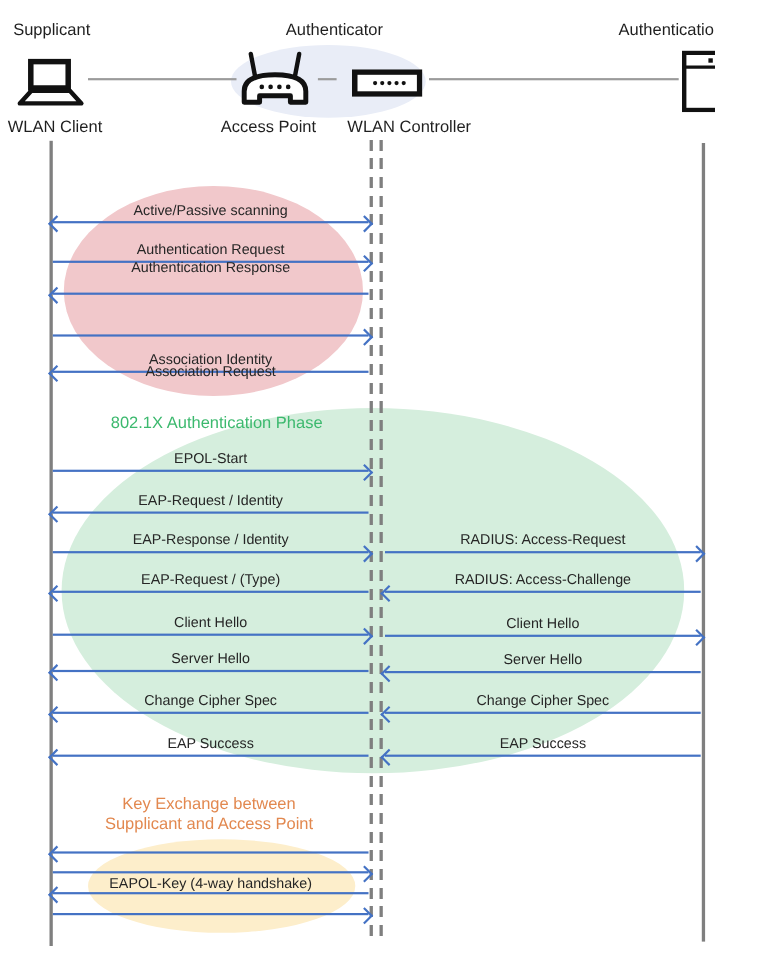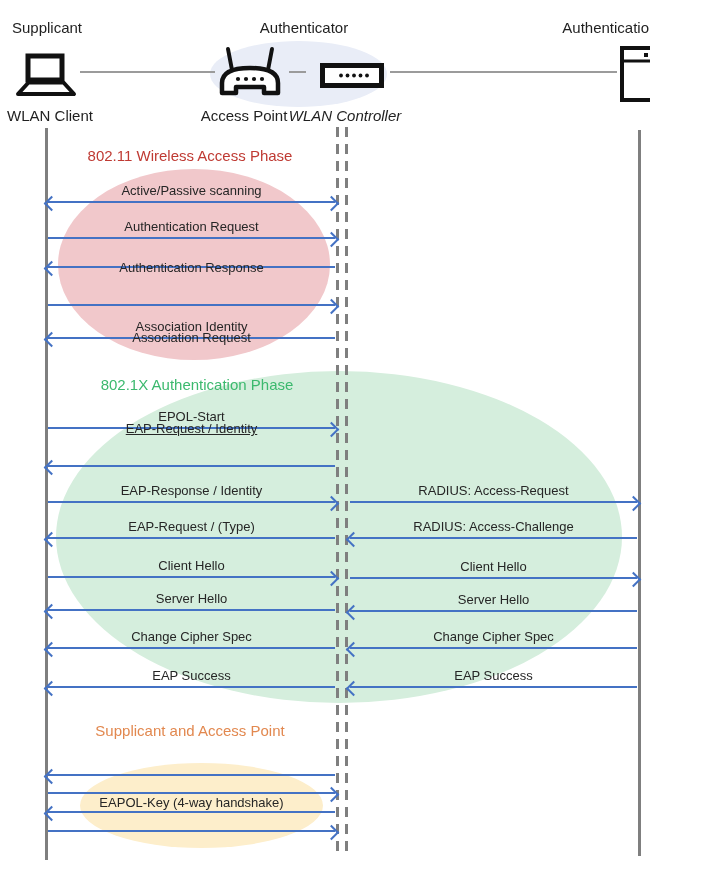--- a/index.html
+++ b/index.html
@@ -83,58 +83,58 @@
   </svg>
 
   <svg class="icon" style="left:620px;top:46px;" width="35" height="56" viewBox="0 0 35 56">
     <rect x="2" y="2" width="31" height="52" fill="#fff" stroke="#111" stroke-width="4"></rect>
     <line x1="3" y1="15" x2="32" y2="15" stroke="#111" stroke-width="3"></line>
     <rect x="24" y="7" width="4" height="4" fill="#111"></rect>
   </svg>
 
   <div class="actor-label" style="left:50px;top:107px;">WLAN Client</div>
   <div class="actor-label" style="left:244px;top:107px;">Access Point</div>
-  <div class="actor-label" style="left:345px;top:107px;font-style:italic;">WLAN Controller</div>
+  <div class="actor-label" style="left:372px;top:107px;">WLAN Controller</div>
 
-  <div class="phase-title pt-red" style="left:190px;top:146px;">802.11 Wireless Access Phase</div>
   <div class="phase-title pt-green" style="left:197px;top:375px;">802.1X Authentication Phase</div>
   <div class="phase-title pt-orange" style="left:190px;top:721px;">
+    <span style="display:block;">Key Exchange between</span>
     <span style="display:block;">Supplicant and Access Point</span>
   </div>
 
   <div id="messages-layer">
       <div class="msg-arrow" style="left: 48px; top: 201px; width: 287px;">
         <span class="head head-r"></span>
         <span class="head head-l"></span>
       </div>
       <div class="msg-label" style="left: 191.5px; top: 183px;">Active/Passive scanning</div>
       <div class="msg-arrow" style="left: 48px; top: 237px; width: 287px;">
         <span class="head head-r"></span>
       </div>
       <div class="msg-label" style="left: 191.5px; top: 219px;">Authentication Request</div>
       <div class="msg-arrow" style="left: 48px; top: 266px; width: 287px;">
         <span class="head head-l"></span>
       </div>
-      <div class="msg-label" style="left: 191.5px; top: 260px;">Authentication Response</div>
+      <div class="msg-label" style="left: 191.5px; top: 235px;">Authentication Response</div>
       <div class="msg-arrow" style="left: 48px; top: 304px; width: 287px;">
         <span class="head head-r"></span>
       </div>
       <div class="msg-label" style="left: 191.5px; top: 286px; margin-top: 44px;">Association Request</div>
       <div class="msg-arrow" style="left: 48px; top: 337px; width: 287px;">
         <span class="head head-l"></span>
       </div>
       <div class="msg-label" style="left: 191.5px; top: 319px;">Association Identity</div>
       <div class="msg-arrow" style="left: 48px; top: 427px; width: 287px;">
         <span class="head head-r"></span>
       </div>
       <div class="msg-label" style="left: 191.5px; top: 409px;">EPOL-Start</div>
       <div class="msg-arrow" style="left: 48px; top: 465px; width: 287px;">
         <span class="head head-l"></span>
       </div>
-      <div class="msg-label" style="left: 191.5px; top: 421px; text-decoration: underline;">EAP-Request / Identity</div>
+      <div class="msg-label" style="left: 191.5px; top: 447px;">EAP-Request / Identity</div>
       <div class="msg-arrow" style="left: 48px; top: 501px; width: 287px;">
         <span class="head head-r"></span>
       </div>
       <div class="msg-label" style="left: 191.5px; top: 483px;">EAP-Response / Identity</div>
       <div class="msg-arrow" style="left: 350px; top: 501px; width: 287px;">
         <span class="head head-r"></span>
       </div>
       <div class="msg-label" style="left: 493.5px; top: 483px;">RADIUS: Access-Request</div>
       <div class="msg-arrow" style="left: 48px; top: 537px; width: 287px;">
         <span class="head head-l"></span>

